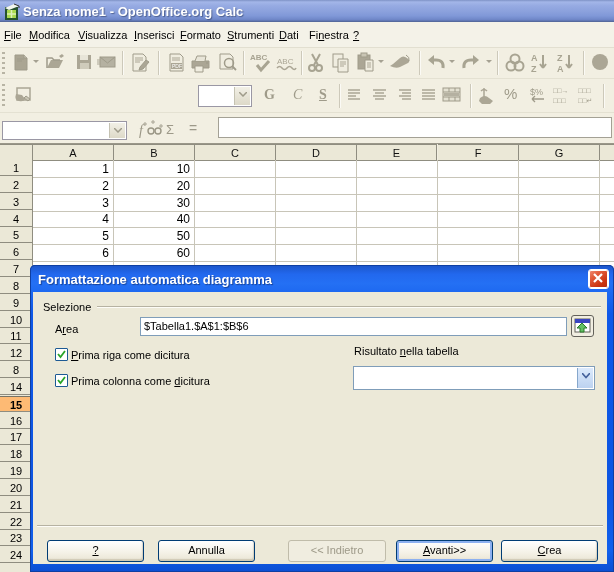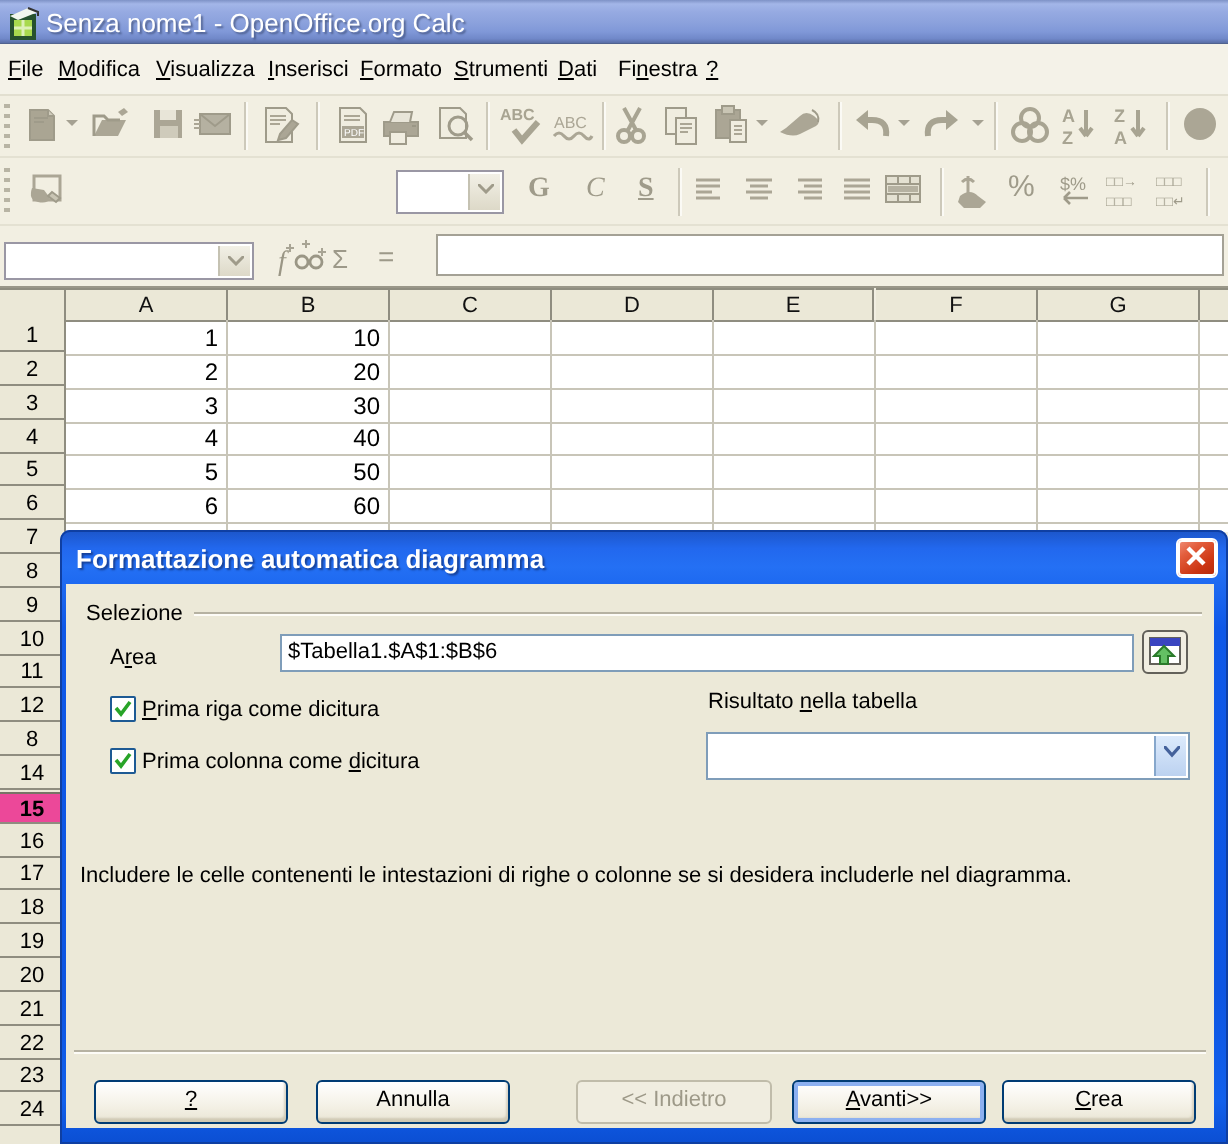--- a/index.html
+++ b/index.html
@@ -1,21 +1,21 @@
 <!DOCTYPE html>
 <html><head><meta charset="utf-8">
 <style>
 html,body{margin:0;padding:0}
 #app{position:relative;width:614px;height:572px;overflow:hidden;
   font-family:"Liberation Sans",sans-serif;background:#f1eee1;font-size:11px;color:#000}
 .abs{position:absolute}
 
 #titlebar{left:0;top:0;width:614px;height:22px;
  background:linear-gradient(180deg,#7e92c6 0%,#a3b6e8 9%,#96aae2 27%,#8ca2dd 50%,#8098d8 72%,#7088c9 88%,#5a70a8 97%,#49597f 100%);}
-#titletxt{left:23px;top:4px;color:#fff;font-weight:normal;font-size:13px;letter-spacing:0;
+#titletxt{left:23px;top:4px;color:#fff;font-weight:bold;font-size:13px;letter-spacing:0;
  text-shadow:1px 1px 1px rgba(20,30,60,.45)}
 
 #menubar{left:0;top:22px;width:614px;height:25px;background:#f4f2e8;border-bottom:1px solid #e2dfd0}
 .mi{position:absolute;top:29px;font-size:11px;white-space:pre}
 
 #tb1{left:0;top:48px;width:614px;height:30px;background:#f2efe2;border-bottom:1px solid #e4e1d2}
 #tb2{left:0;top:79px;width:614px;height:33px;background:#f2efe2;border-bottom:1px solid #e4e1d2}
 #fbar{left:0;top:113px;width:614px;height:30px;background:#f2efe2;border-bottom:1px solid #d8d5c6}
 .grip{position:absolute;left:2px;width:3px;background-image:repeating-linear-gradient(180deg,#b8b4a4 0 2px,transparent 2px 5px)}
 .sep{position:absolute;width:1px;background:#cdc9ba;border-right:1px solid #fbfaf5}
@@ -287,21 +287,21 @@
 <div class="rn" style="top:227px">5</div>
 <div class="rn" style="top:244px">6</div>
 <div class="rn" style="top:261px">7</div>
 <div class="rn" style="top:278px">8</div>
 <div class="rn" style="top:295px">9</div>
 <div class="rn" style="top:312px">10</div>
 <div class="rn" style="top:328px">11</div>
 <div class="rn" style="top:345px">12</div>
 <div class="rn" style="top:362px">8</div>
 <div class="rn" style="top:379px">14</div>
-<div class="rn" style="top:396px;background:#ec4899;font-weight:bold;border-top:1px solid #777466">15</div>
+<div class="rn" style="top:396px;background:#fdba74;font-weight:bold;border-top:1px solid #777466">15</div>
 <div class="rn" style="top:413px">16</div>
 <div class="rn" style="top:429px">17</div>
 <div class="rn" style="top:446px">18</div>
 <div class="rn" style="top:463px">19</div>
 <div class="rn" style="top:480px">20</div>
 <div class="rn" style="top:497px">21</div>
 <div class="rn" style="top:514px">22</div>
 <div class="rn" style="top:530px">23</div>
 <div class="rn" style="top:547px">24</div>
 <div class="gv" style="left:113px"></div>
@@ -365,21 +365,20 @@
 <div class="dtext" style="left:324px;top:80px">Risultato <u>n</u>ella tabella</div>
 <div class="combo" style="left:323px;top:101px;width:240px;height:22px;border-color:#7f9db9">
  <div class="combobtn" style="background:linear-gradient(180deg,#dceafc,#bcd2f0);border-left:1px solid #86a7cc">
           <div class="chev">
             <svg width="8" height="6">
               <path d="M0 0l4 4.5 4-4.5" fill="none" stroke="#44619b" stroke-width="1.6"></path>
             </svg>
           </div>
         </div>
       </div>
-<div class="dtext" style="left:10px;top:167px">Includere le celle contenenti le intestazioni di righe o colonne se si desidera includerle nel diagramma.</div>
 <div class="fixline" style="left:7px;top:260px;width:566px"></div>
 <div class="btn" style="left:17px;top:275px;width:95px"><u>?</u></div>
 <div class="btn dis" style="left:258px;top:275px;width:96px">&lt;&lt; Indietro</div>
 <div class="btn" style="left:128px;top:275px;width:95px">Annulla</div>
 <div class="btn" style="left:471px;top:275px;width:95px"><u>C</u>rea</div>
 <div class="btn def" style="left:366px;top:275px;width:95px"><u>A</u>vanti&gt;&gt;</div>
 </div>
 </div>
 
 </body></html>

